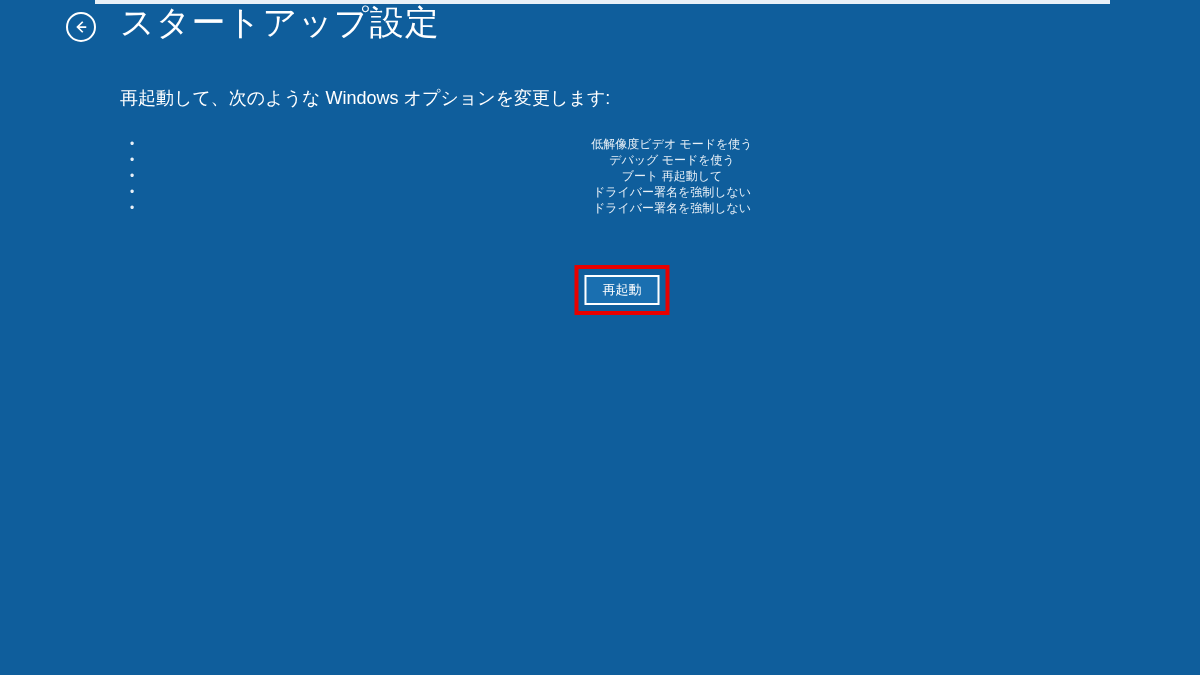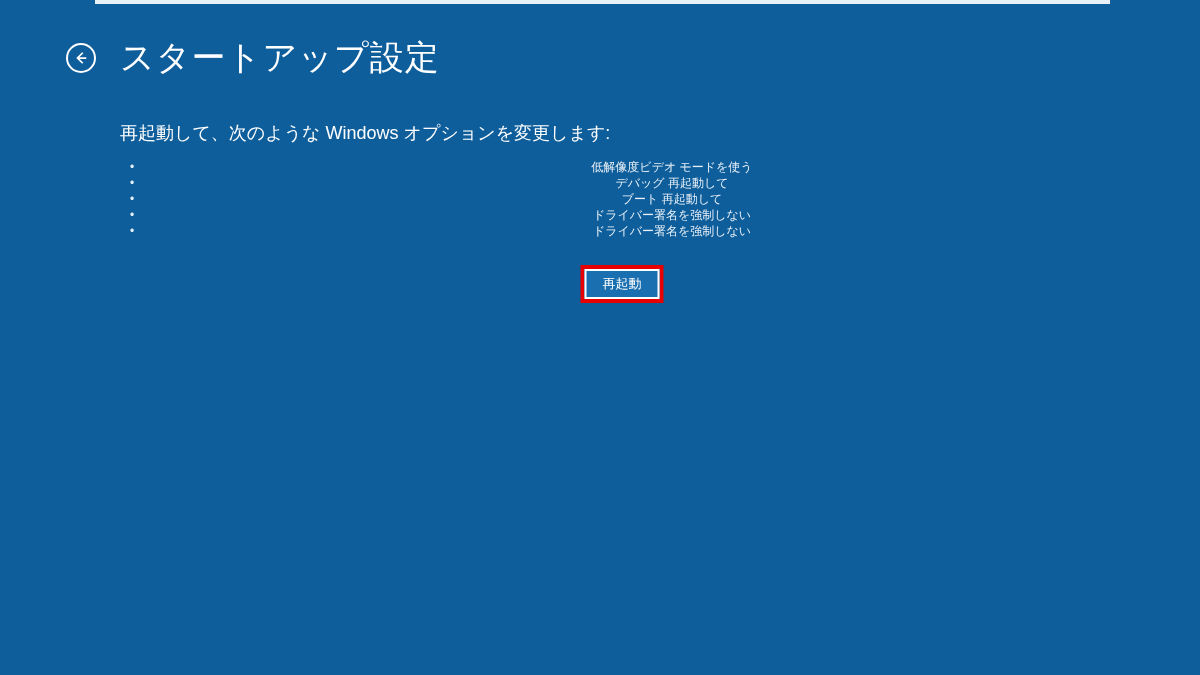--- a/index.html
+++ b/index.html
@@ -19,21 +19,21 @@
     .top-bar {
       position: absolute;
       top: 0;
       left: 95px;
       right: 90px;
       height: 4px;
       background-color: #e8f0f7;
     }
     .header {
       display: flex;
-      padding-top: 35px;
+      align-items: center;
       padding-left: 66px;
     }
     .back-button {
       width: 30px;
       height: 30px;
       border: 2px solid #ffffff;
       border-radius: 50%;
       display: flex;
       align-items: center;
       justify-content: center;
@@ -56,21 +56,21 @@
       font-weight: 300;
       letter-spacing: 1px;
     }
     .content {
       padding-left: 120px;
       padding-top: 40px;
     }
     .subtitle {
       font-size: 18px;
       font-weight: 400;
-      margin-bottom: 14px;
+      margin-bottom: 26px;
     }
     .options-list {
       list-style: none;
       padding-left: 10px;
       text-align: center;
     }
     .options-list li {
       font-size: 12px;
       line-height: 16px;
       position: relative;
@@ -84,21 +84,21 @@
       top: 0;
     }
     .button-container {
       position: absolute;
       left: 50%;
       transform: translateX(-50%);
       top: 265px;
     }
     .highlight-box {
       border: 4px solid #e80000;
-      padding: 0;
+      padding: 6px;
       display: inline-block;
       margin-left: 44px;
     }
     .restart-button {
       background-color: #1a6fb0;
       border: 2px solid #ffffff;
       color: #ffffff;
       font-size: 13px;
       padding: 4px 16px;
       cursor: pointer;
@@ -120,21 +120,21 @@
       </svg>
     </div>
   </div>
   <h1 class="page-title">スタートアップ設定</h1>
 </div>
 
 <div class="content">
   <div class="subtitle">再起動して、次のような Windows オプションを変更します:</div>
   <ul class="options-list">
     <li>低解像度ビデオ モードを使う</li>
-    <li>デバッグ 再起動して</li>
+    <li>デバッグ モードを使う</li>
     <li>ブート 再起動して</li>
     <li>ドライバー署名を強制しない</li>
     <li>ドライバー署名を強制しない</li>
   </ul>
 </div>
 
 <div class="button-container">
   <div class="highlight-box">
     <button class="restart-button">再起動</button>
   </div>

